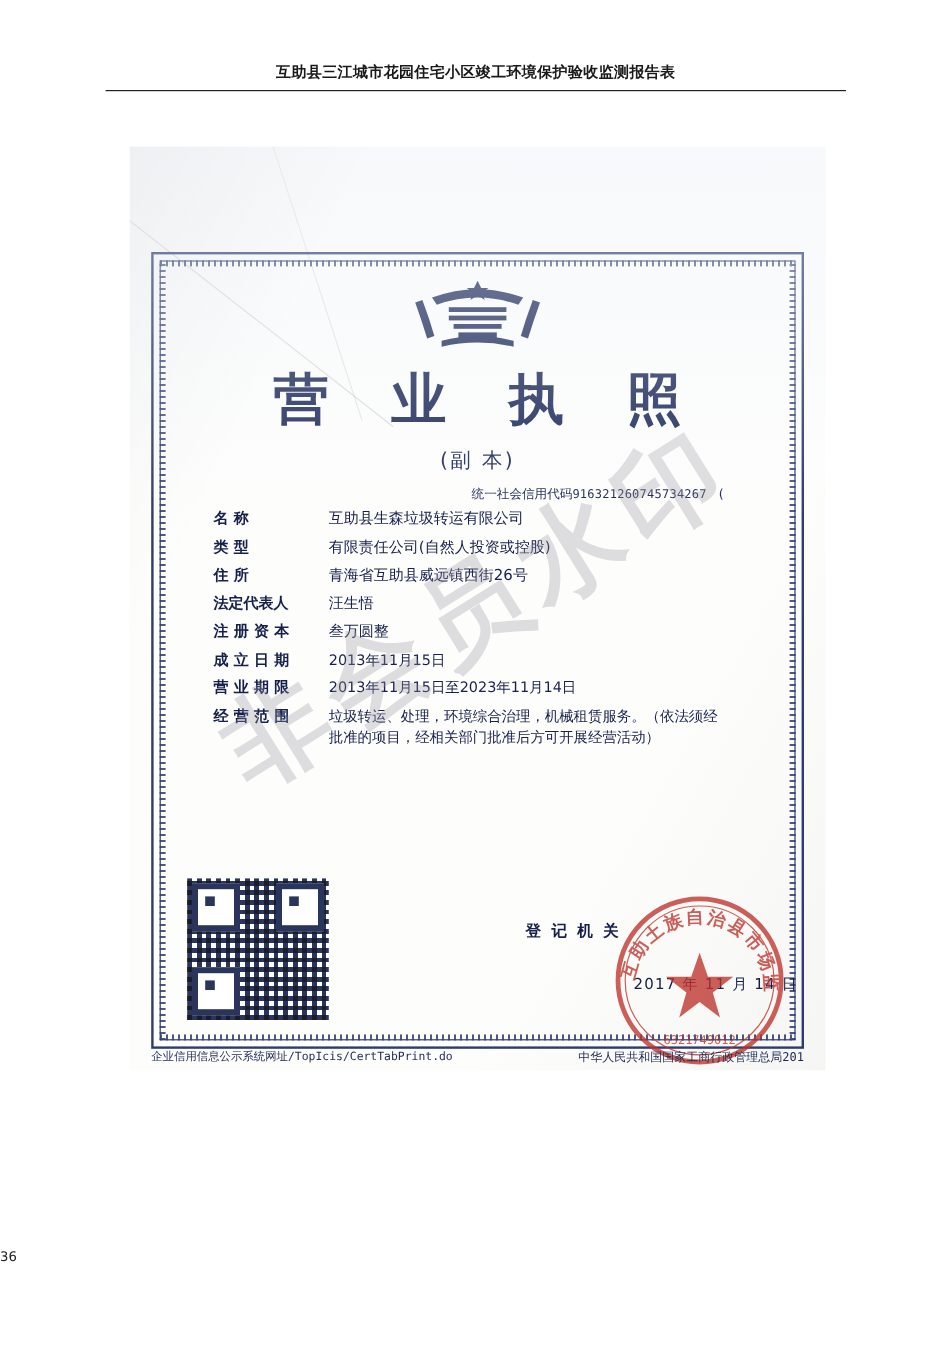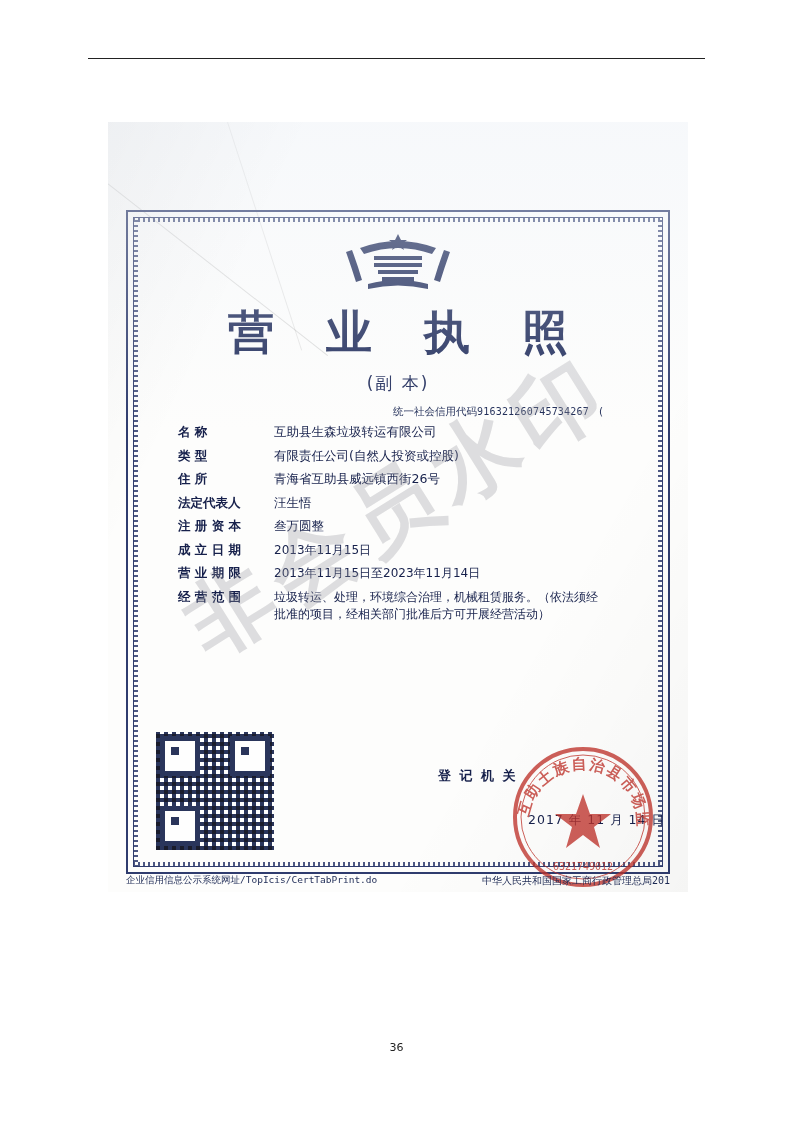--- a/index.html
+++ b/index.html
@@ -36,21 +36,21 @@
     border-bottom: 1.3px solid #222;
     width: 100%;
   }
 
   
   .page-number {
     position: absolute;
     bottom: 68px;
     left: 0;
     width: 793px;
-    text-align: center;
+    text-align: left;
     font-family: "DejaVu Sans", sans-serif;
     font-size: 11px;
     color: #222;
   }
 
   
   .scan {
     position: absolute;
     left: 108px;
     top: 122px;
@@ -324,20 +324,21 @@
     color: rgba(150,150,155,0.30);
     letter-spacing: 10px;
     white-space: nowrap;
     pointer-events: none;
   }
 </style>
 </head>
 <body>
 
 <div class="page-header">
+  <div class="title">互助县三江城市花园住宅小区竣工环境保护验收监测报告表</div>
   <div class="rule"></div>
 </div>
 
 <div class="scan">
 
   <div class="crease"></div>
   <div class="crease2"></div>
 
   <div class="frame-outer"></div>
   <div class="frame-band"></div>

